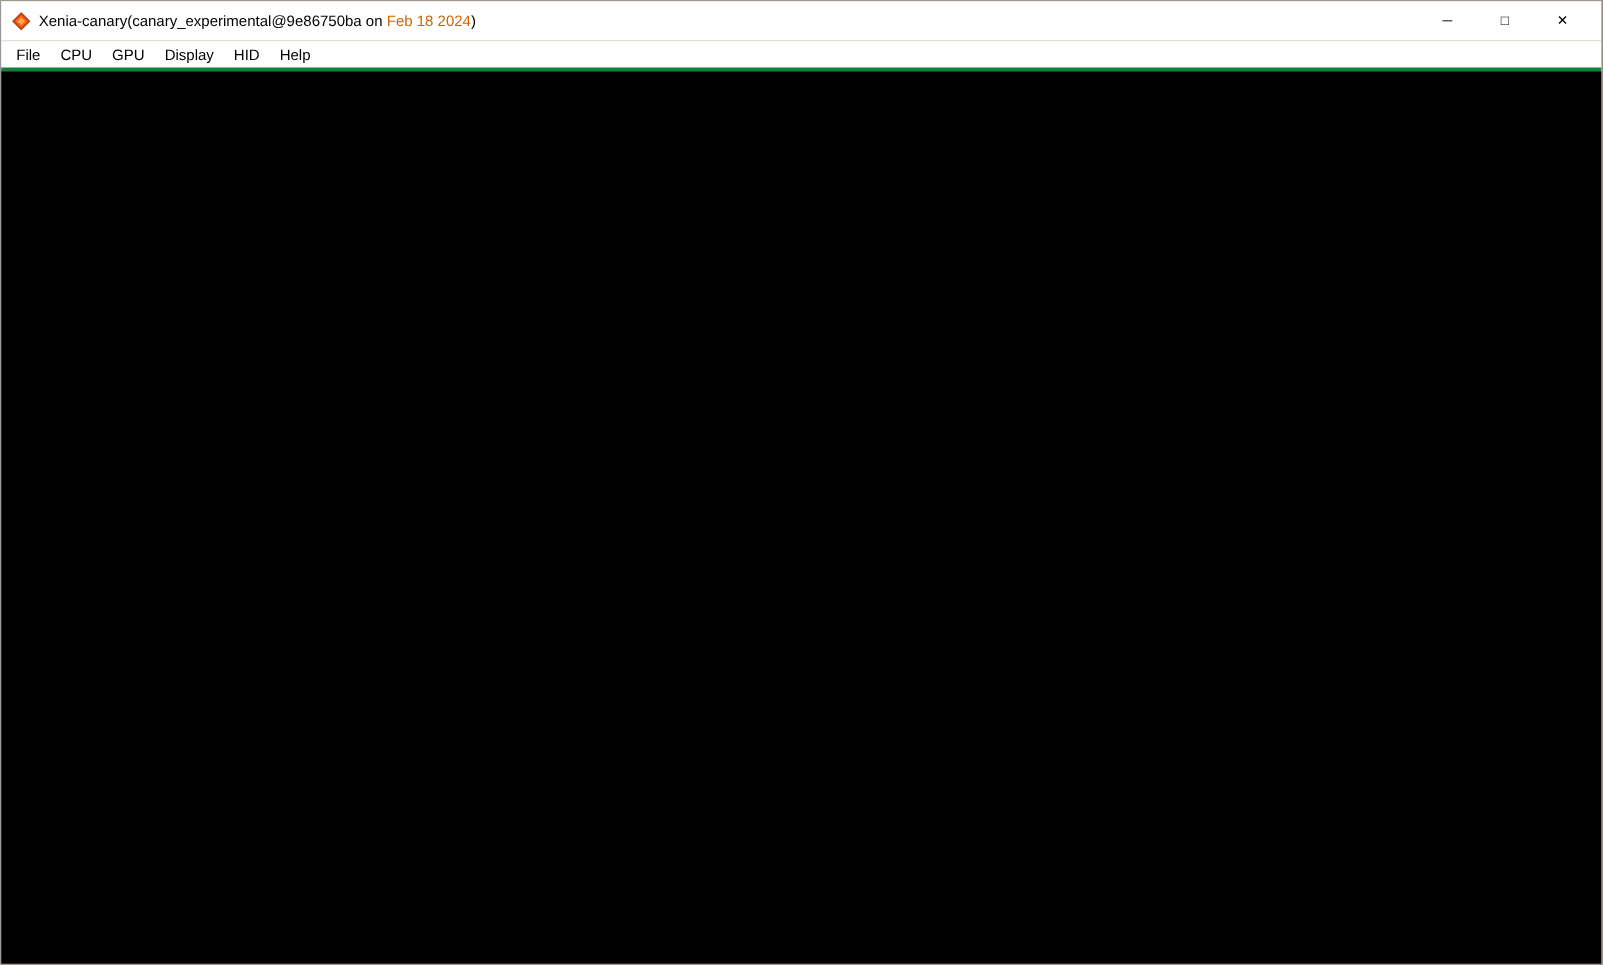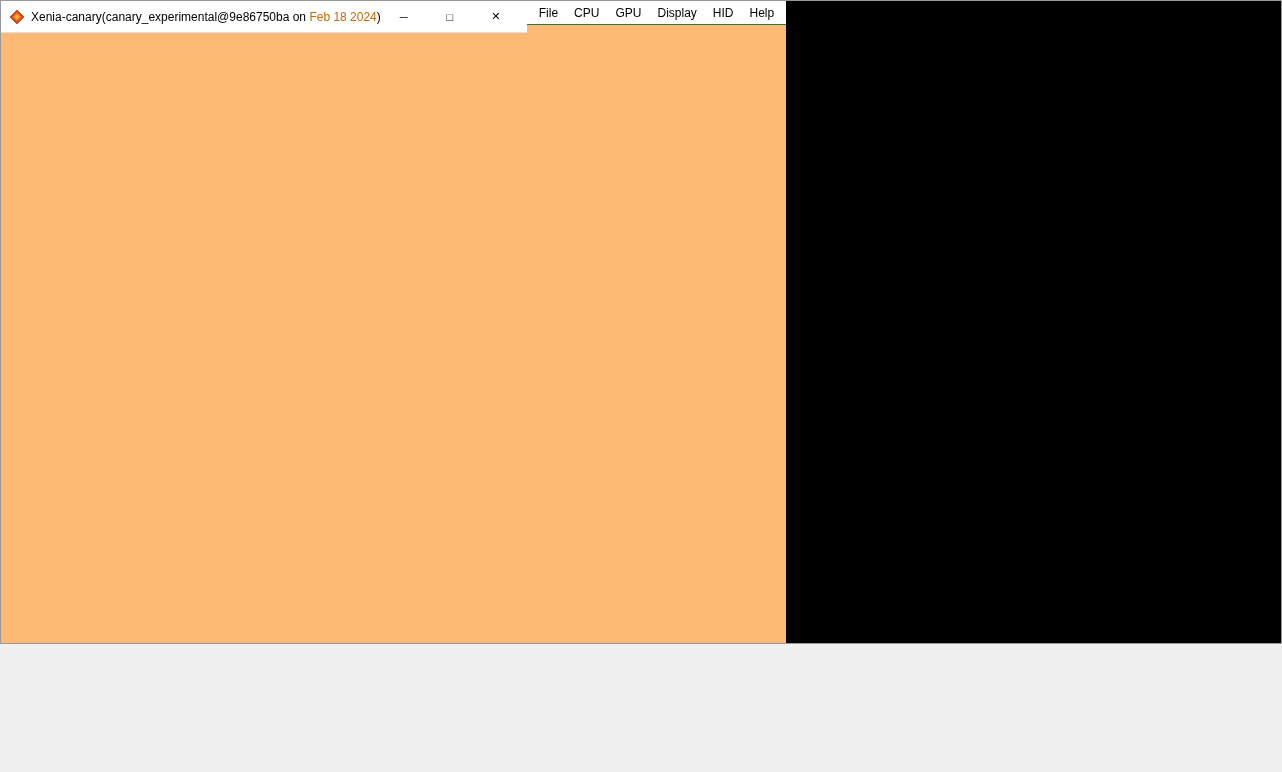--- a/index.html
+++ b/index.html
@@ -12,25 +12,25 @@
       width: 1282px;
       height: 772px;
       background: #f0f0f0;
       font-family: 'Segoe UI', Tahoma, Geneva, Verdana, sans-serif;
       font-size: 12px;
       overflow: hidden;
     }
 
     .window {
       width: 1282px;
-      height: 644px;
+      height: 772px;
       background: #fdba74;
       border: 1px solid #999;
       display: flex;
-      flex-direction: row;
+      flex-direction: column;
     }
 
     .title-bar {
       height: 32px;
       background: #ffffff;
       display: flex;
       align-items: center;
       justify-content: space-between;
       padding: 0 8px 0 8px;
       border-bottom: 1px solid #e0e0e0;
@@ -91,21 +91,21 @@
       font-size: 11px;
       color: #000;
     }
 
     .menu-bar {
       height: 24px;
       background: #ffffff;
       display: flex;
       align-items: center;
       padding: 0 4px;
-      border-bottom: 1px solid #15803d;
+      border-bottom: 3px solid #15803d;
     }
 
     .menu-item {
       padding: 2px 8px;
       font-size: 12px;
       color: #000000;
       cursor: pointer;
       height: 22px;
       display: flex;
       align-items: center;

